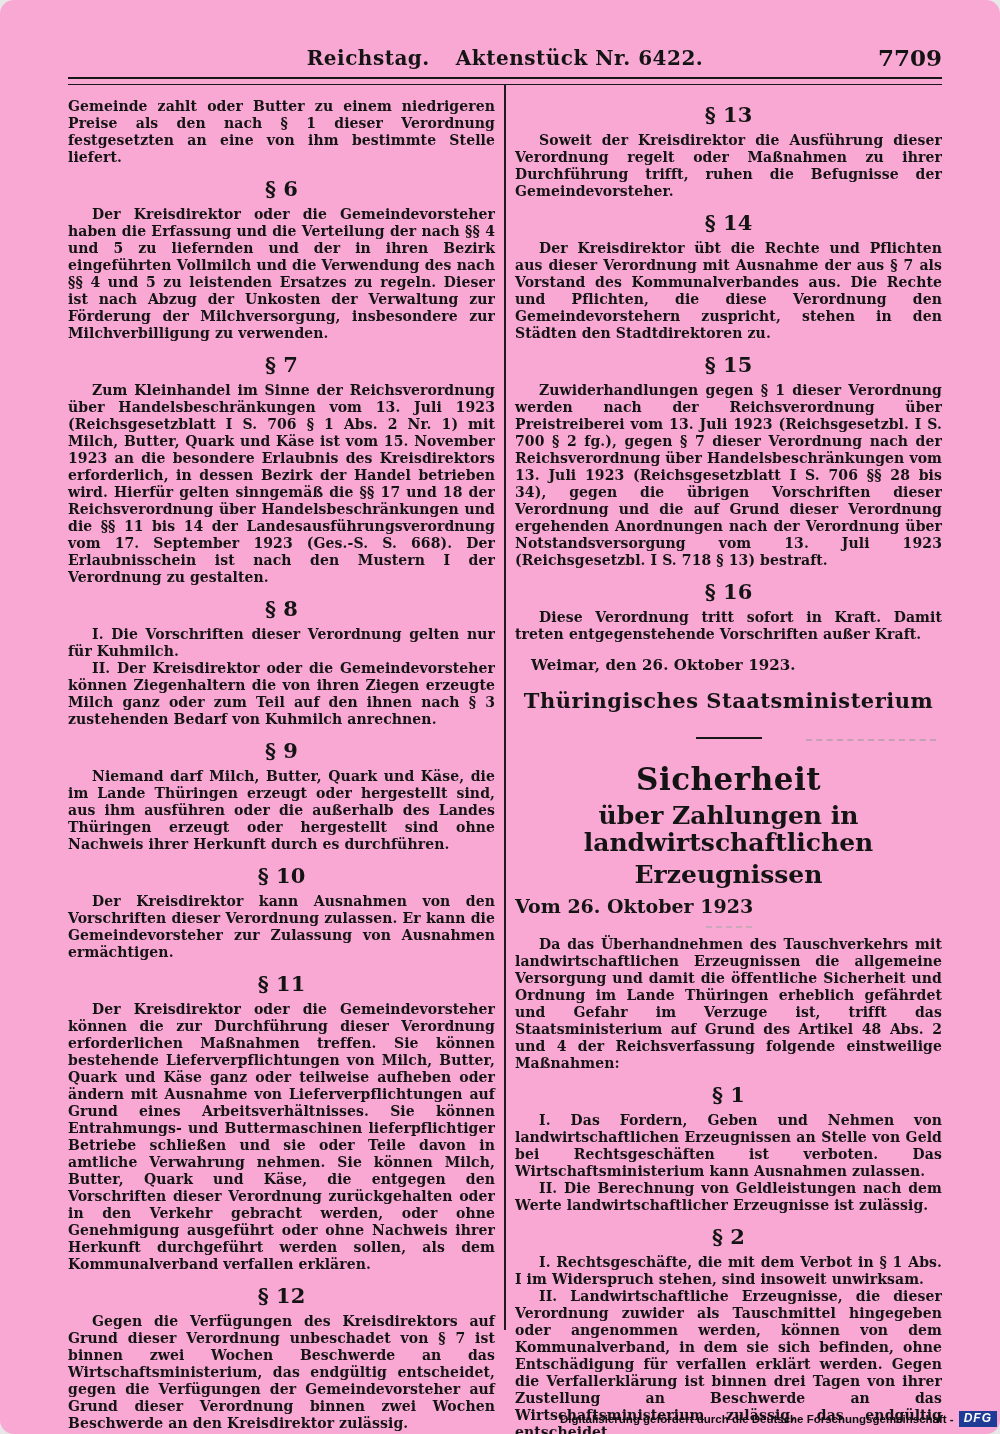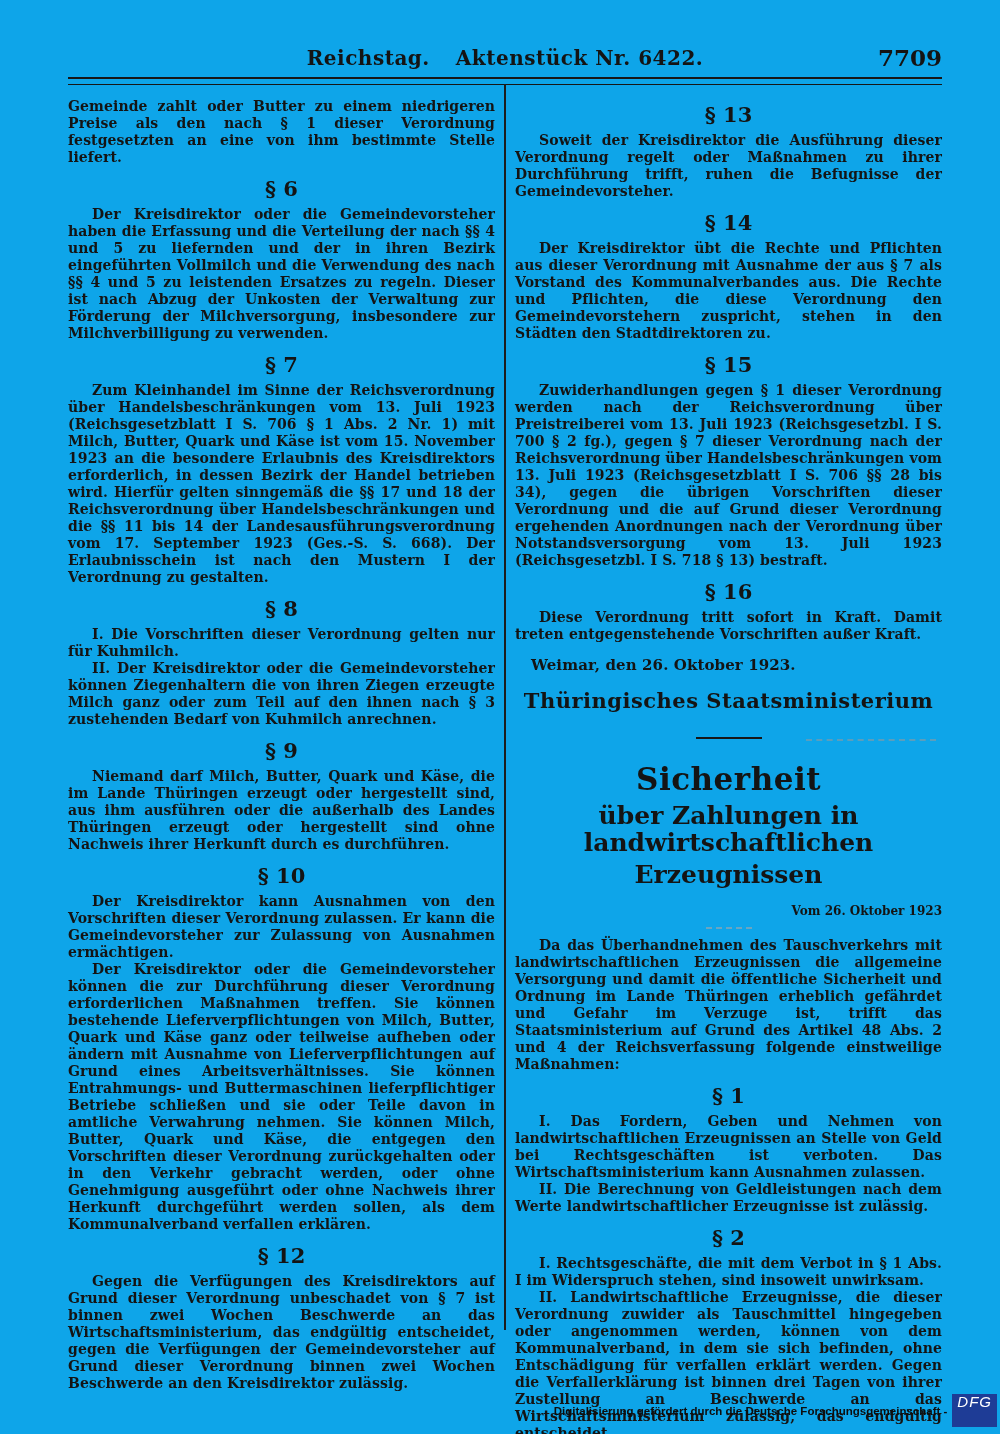--- a/index.html
+++ b/index.html
@@ -1,23 +1,24 @@
 <!DOCTYPE html>
 <html><head>
 <meta charset="utf-8">
 <style>
   html,body{margin:0;padding:0;background:#e8e8e8;}
   .page{
     position:relative;
     width:1000px;height:1434px;
     margin:0 auto;
-    background:#0ea5e9;
+    background:#f9a8d4;
     font-family:"DejaVu Serif", serif;
     color:#141414;
     overflow:hidden;
+    border-radius:14px;
   }
   
   .running-head{
     position:absolute;top:46px;left:68px;width:874px;height:30px;
   }
   .head-title{
     position:absolute;left:0;right:0;text-align:center;
     font-size:20px;font-weight:bold;letter-spacing:.5px;white-space:nowrap;
   }
   .head-title .gap{display:inline-block;width:26px;}
@@ -86,39 +87,39 @@
   
   .decree-title{
     text-align:center;font-size:31px;font-weight:bold;
     margin:10px 0 0 0;letter-spacing:.5px;
   }
   .decree-sub{
     text-align:center;font-size:25px;font-weight:bold;
     margin:5px 0 0 0;line-height:27px;
   }
   .decree-date{
-    text-align:right;font-size:12px;font-weight:bold;margin:16px 0 0 0;
+    text-align:left;font-size:19px;font-weight:bold;margin:7px 0 0 0;
   }
   .artifact-center{
     width:46px;margin:9px auto 0 auto;
     border-top:2px dashed #a8a8a8;opacity:.6;height:0;
   }
   .preamble{margin-top:8px !important;}
   
   .footer-credit{
     position:absolute;right:3px;bottom:7px;
     display:flex;align-items:center;gap:5px;
     font-family:"Liberation Sans", sans-serif;
     font-size:11.5px;font-weight:bold;color:#0d0d0d;
   }
   .dfg-badge{
     display:inline-block;
     background:#1e3c96;color:#ffffff;
-    font-size:15px;font-weight:normal;font-style:italic;
-    padding:2px 5px 20px 5px;line-height:11px;
+    font-size:12px;font-weight:bold;font-style:italic;
+    padding:2px 5px 3px 5px;line-height:11px;
     letter-spacing:1px;
   }
 </style>
 </head>
 <body>
 
 <div class="page">
 
   <div class="running-head">
     <div class="head-title">
@@ -143,20 +144,21 @@
       <div class="sec-head">§ 8</div>
       <p class="indent">I. Die Vorschriften dieser Verordnung gelten nur für Kuhmilch.</p>
       <p class="indent">II. Der Kreisdirektor oder die Gemeindevorsteher können Ziegenhaltern die von ihren Ziegen erzeugte Milch ganz oder zum Teil auf den ihnen nach § 3 zustehenden Bedarf von Kuhmilch anrechnen.</p>
 
       <div class="sec-head">§ 9</div>
       <p class="indent">Niemand darf Milch, Butter, Quark und Käse, die im Lande Thüringen erzeugt oder hergestellt sind, aus ihm ausführen oder die außerhalb des Landes Thüringen erzeugt oder hergestellt sind ohne Nachweis ihrer Herkunft durch es durchführen.</p>
 
       <div class="sec-head">§ 10</div>
       <p class="indent">Der Kreisdirektor kann Ausnahmen von den Vorschriften dieser Verordnung zulassen. Er kann die Gemeindevorsteher zur Zulassung von Ausnahmen ermächtigen.</p>
 
+      <div class="sec-head">§ 11</div>
       <p class="indent">Der Kreisdirektor oder die Gemeindevorsteher können die zur Durchführung dieser Verordnung erforderlichen Maßnahmen treffen. Sie können bestehende Lieferverpflichtungen von Milch, Butter, Quark und Käse ganz oder teilweise aufheben oder ändern mit Ausnahme von Lieferverpflichtungen auf Grund eines Arbeitsverhältnisses. Sie können Entrahmungs- und Buttermaschinen lieferpflichtiger Betriebe schließen und sie oder Teile davon in amtliche Verwahrung nehmen. Sie können Milch, Butter, Quark und Käse, die entgegen den Vorschriften dieser Verordnung zurückgehalten oder in den Verkehr gebracht werden, oder ohne Genehmigung ausgeführt oder ohne Nachweis ihrer Herkunft durchgeführt werden sollen, als dem Kommunalverband verfallen erklären.</p>
 
       <div class="sec-head">§ 12</div>
       <p class="indent">Gegen die Verfügungen des Kreisdirektors auf Grund dieser Verordnung unbeschadet von § 7 ist binnen zwei Wochen Beschwerde an das Wirtschaftsministerium, das endgültig entscheidet, gegen die Verfügungen der Gemeindevorsteher auf Grund dieser Verordnung binnen zwei Wochen Beschwerde an den Kreisdirektor zulässig.</p>
     </div>
 
     <div class="col col-right">
 
       <div class="sec-head first">§ 13</div>
       <p class="indent">Soweit der Kreisdirektor die Ausführung dieser Verordnung regelt oder Maßnahmen zu ihrer Durchführung trifft, ruhen die Befugnisse der Gemeindevorsteher.</p>

